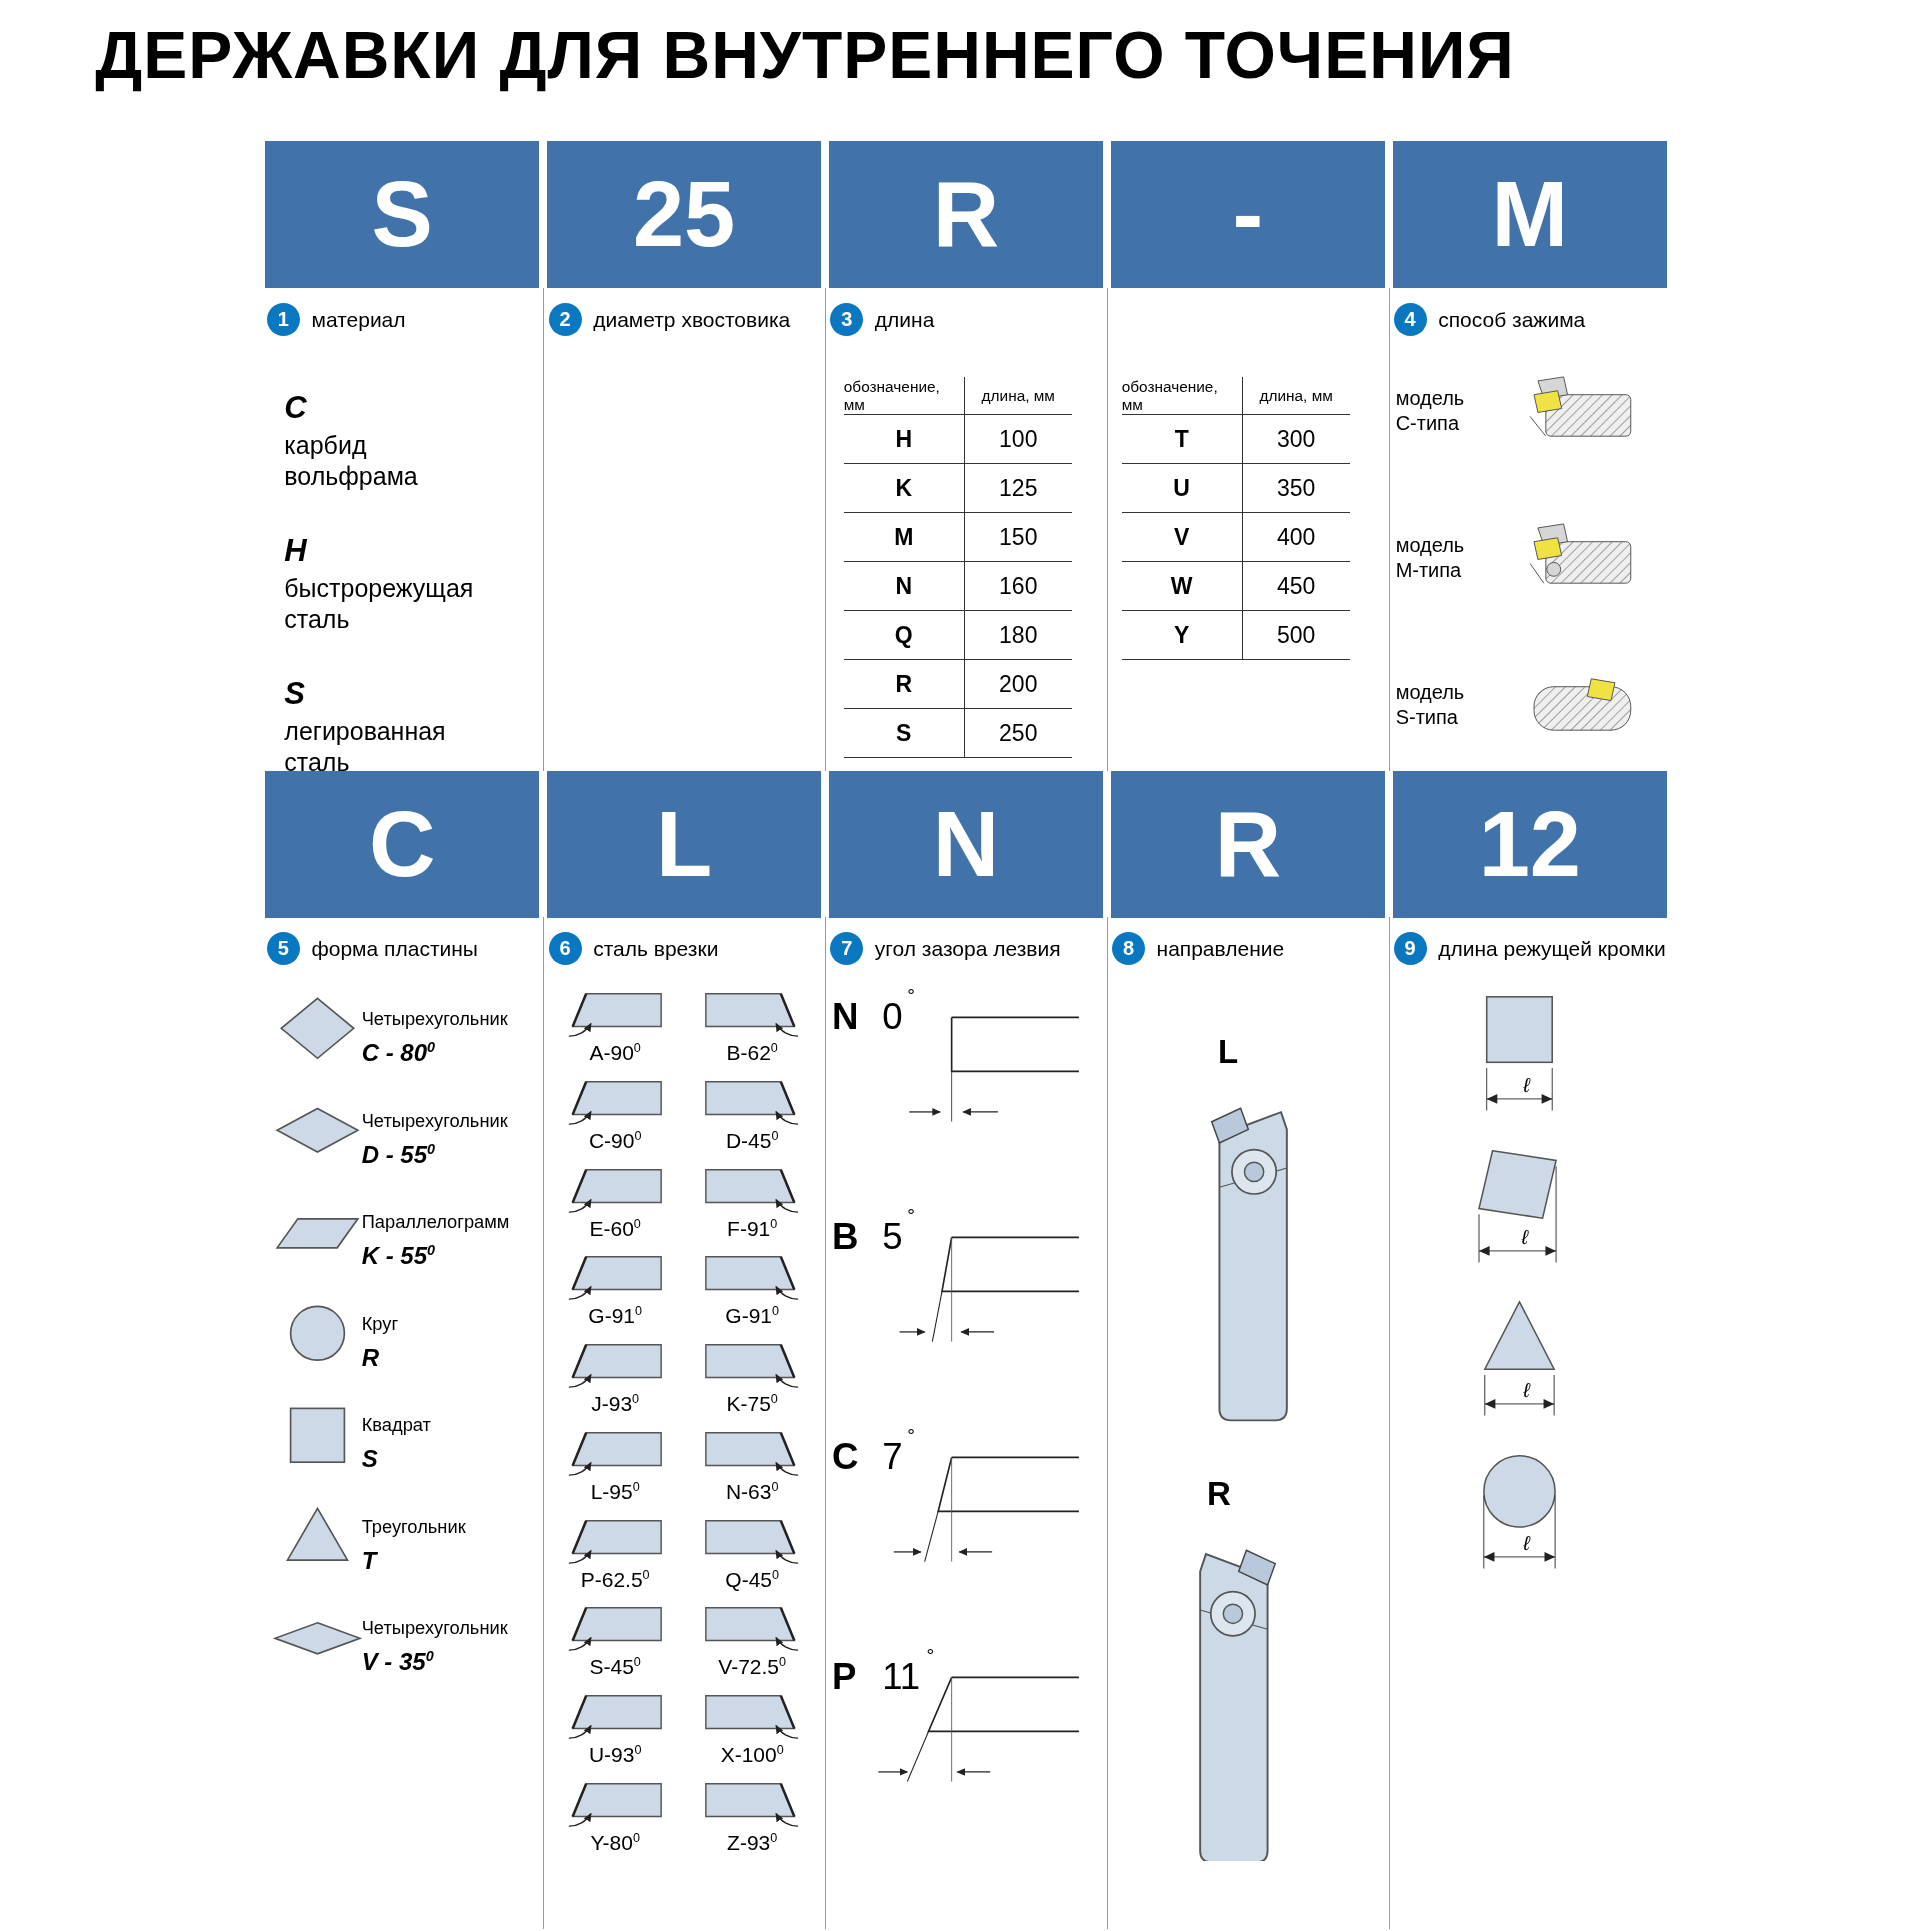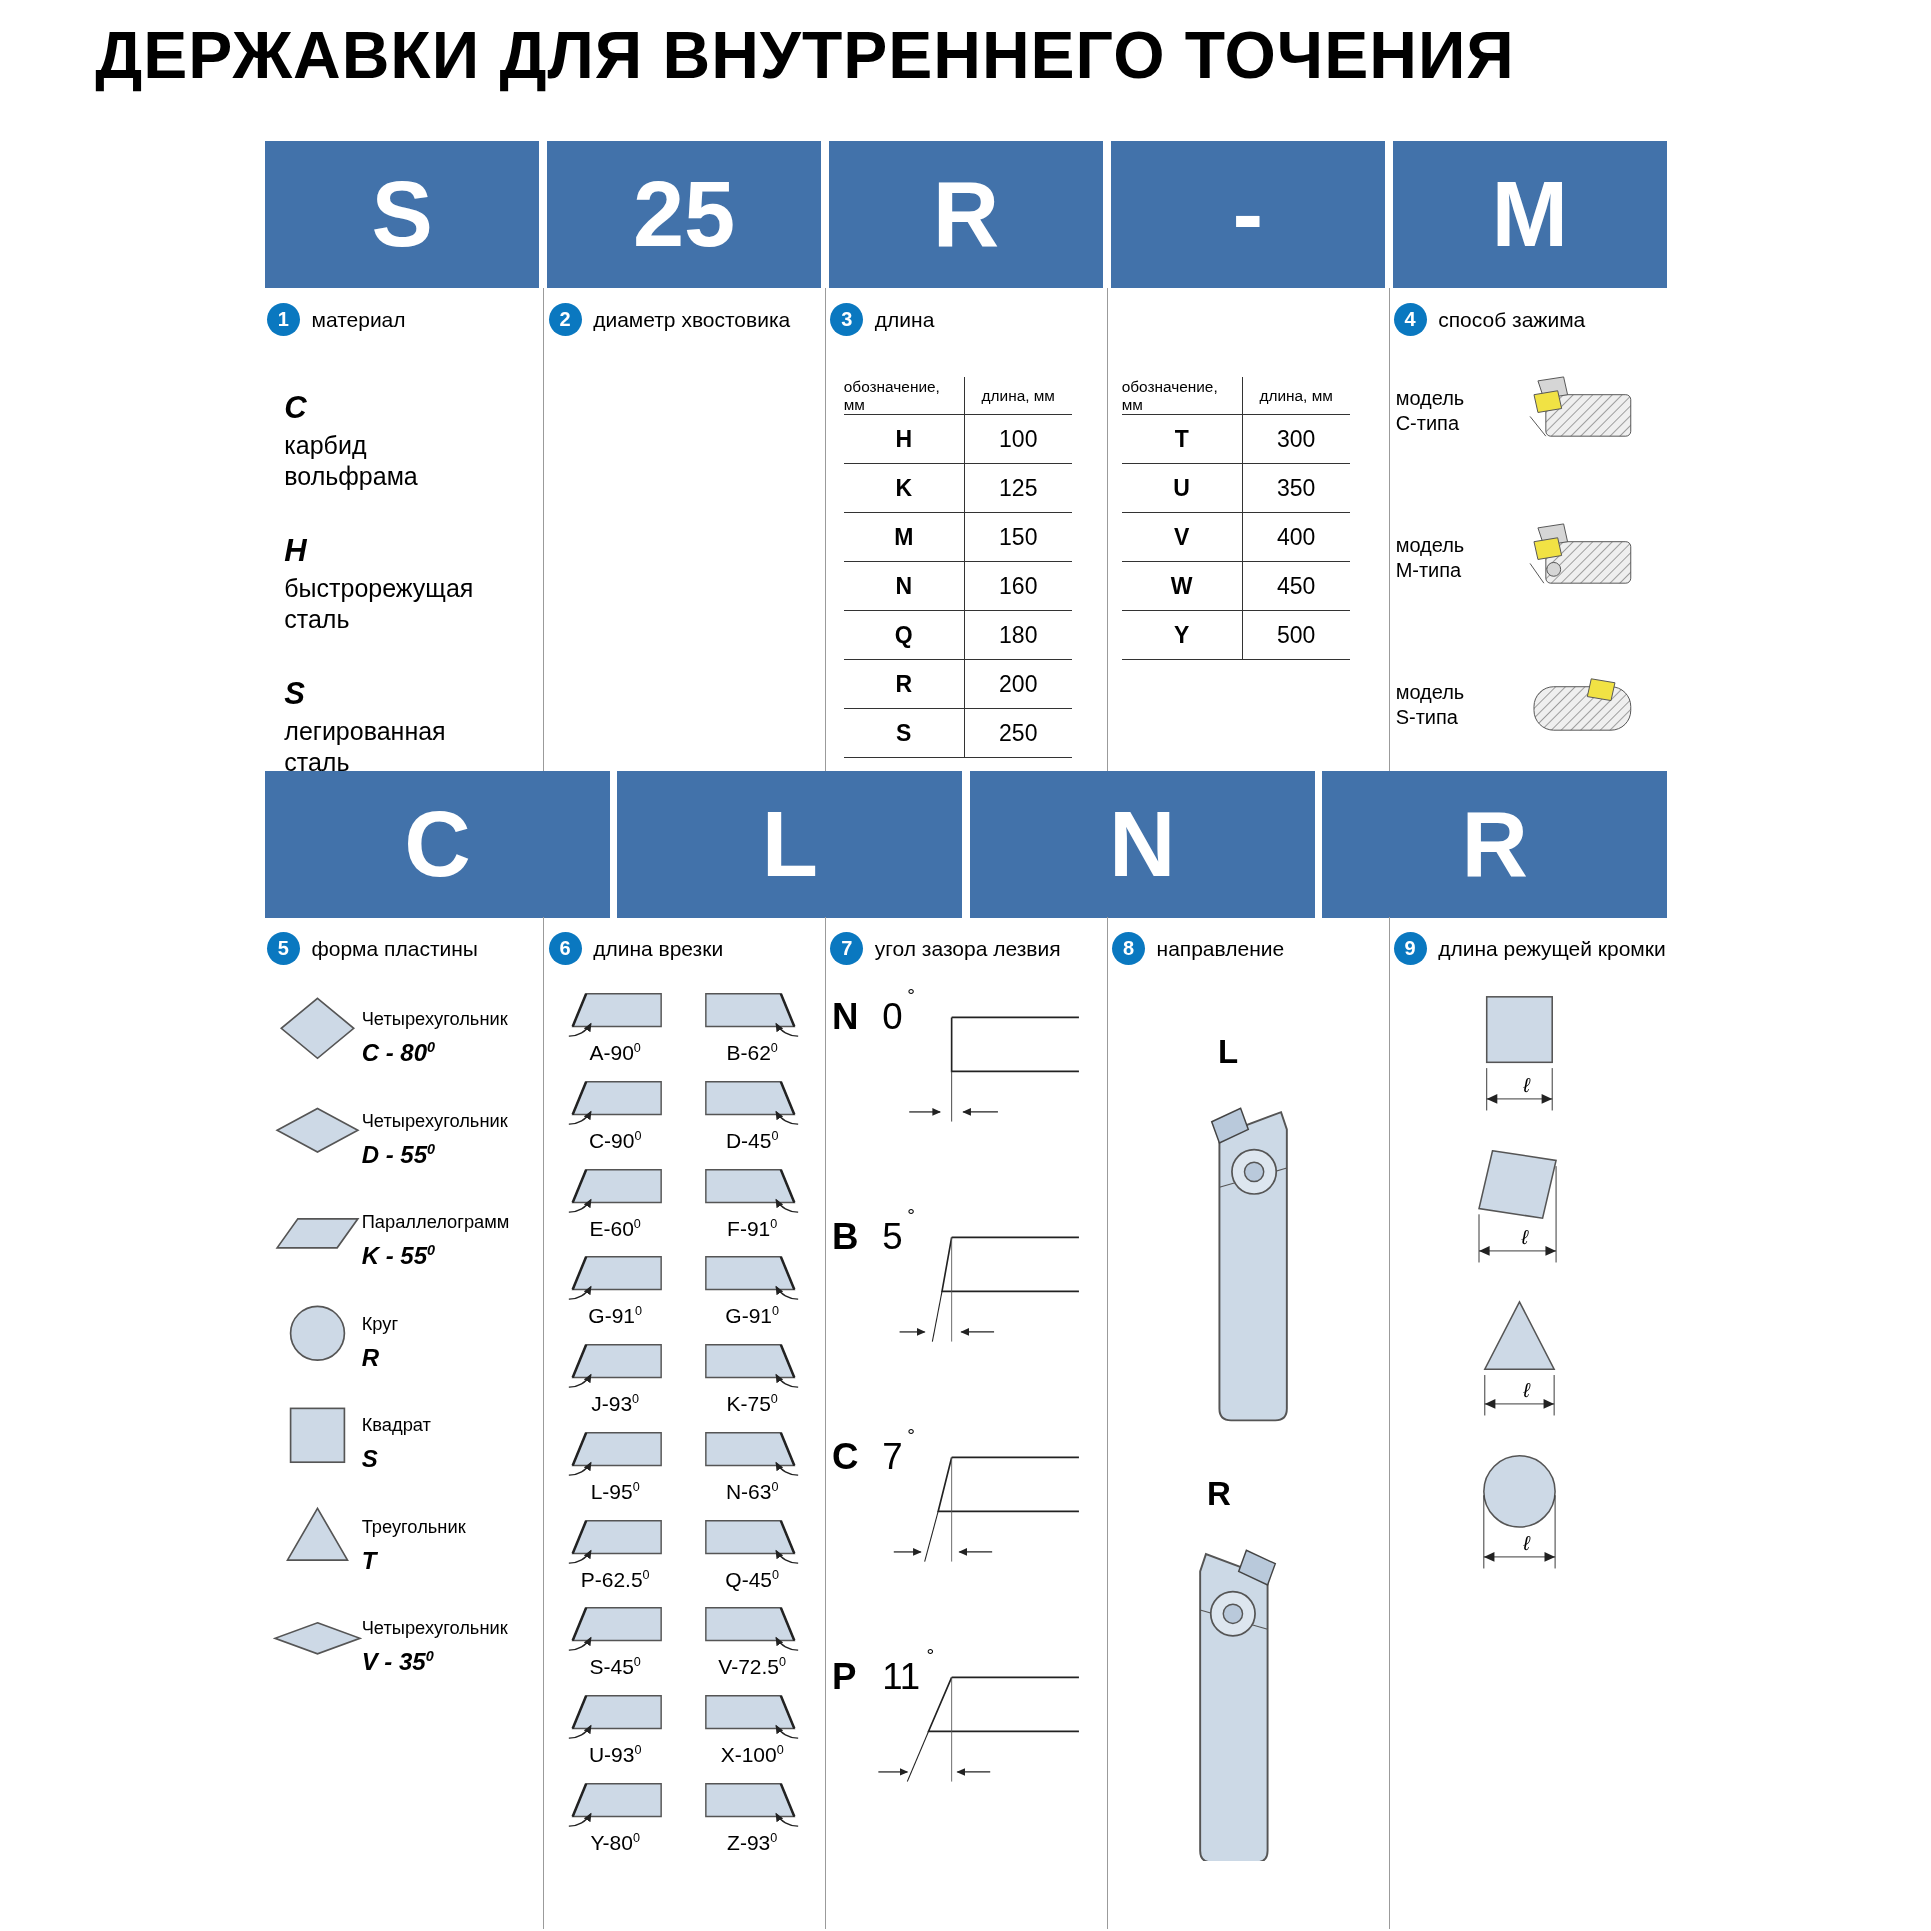--- a/index.html
+++ b/index.html
@@ -271,20 +271,21 @@
           </div>
         </div>
       </div>
     </div>
 
     <div class="cells r2">
       <div class="bluecell">C</div>
       <div class="bluecell">L</div>
       <div class="bluecell">N</div>
       <div class="bluecell">R</div>
+      <div class="bluecell">12</div>
     </div>
 
     <div class="content r2c">
 
       <div class="col">
         <div class="shead">
           <div class="badge">5</div>
           <div class="slabel">форма пластины</div>
         </div>
         <div class="shapes">
@@ -350,21 +351,21 @@
               <div class="sname">Четырехугольник</div>
               <div class="scode"><span>V - 35</span><sup>0</sup></div>
             </div>
           </div>
         </div>
       </div>
 
       <div class="col">
         <div class="shead">
           <div class="badge">6</div>
-          <div class="slabel">длина врезки</div>
+          <div class="slabel">сталь врезки</div>
         </div>
         <div class="angles">
           <div class="acell">
             <svg width="100" height="54" viewBox="0 0 104 56">
                 <use href="#bit-a"></use>
               </svg>
             <div class="alabel"><span>A-90</span><sup>0</sup></div>
           </div>
           <div class="acell">
             <svg width="100" height="54" viewBox="0 0 104 56">

